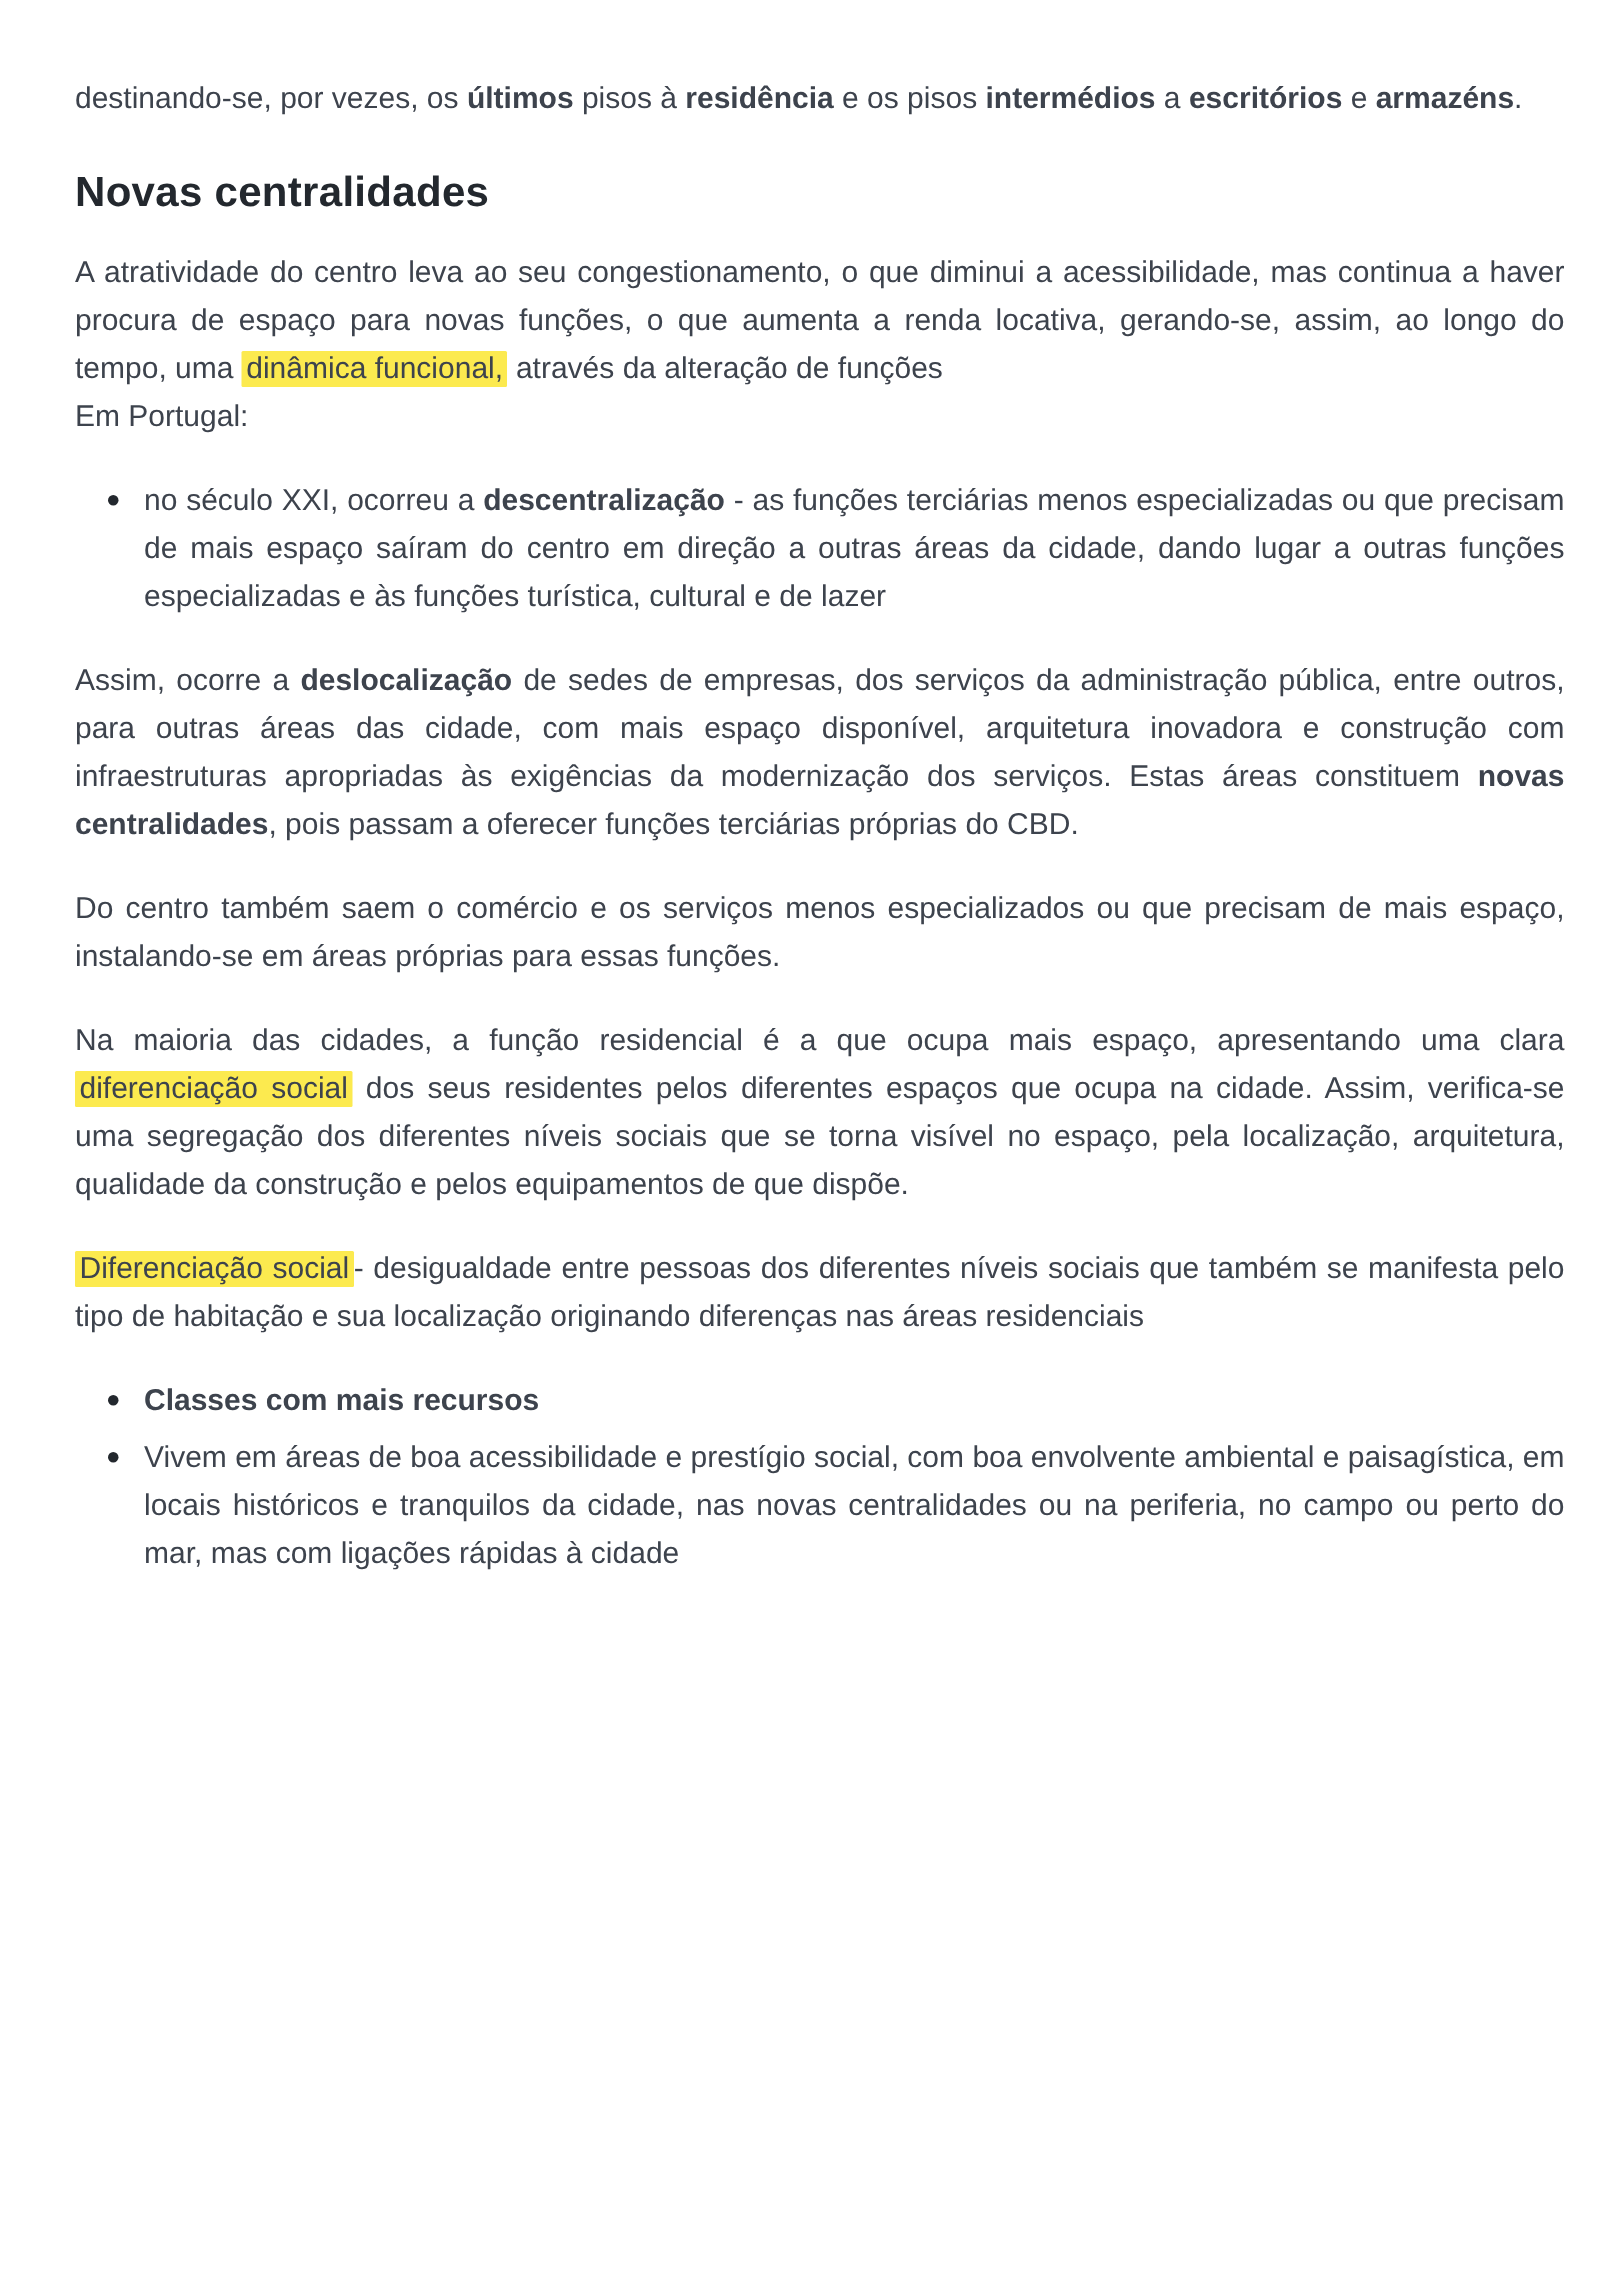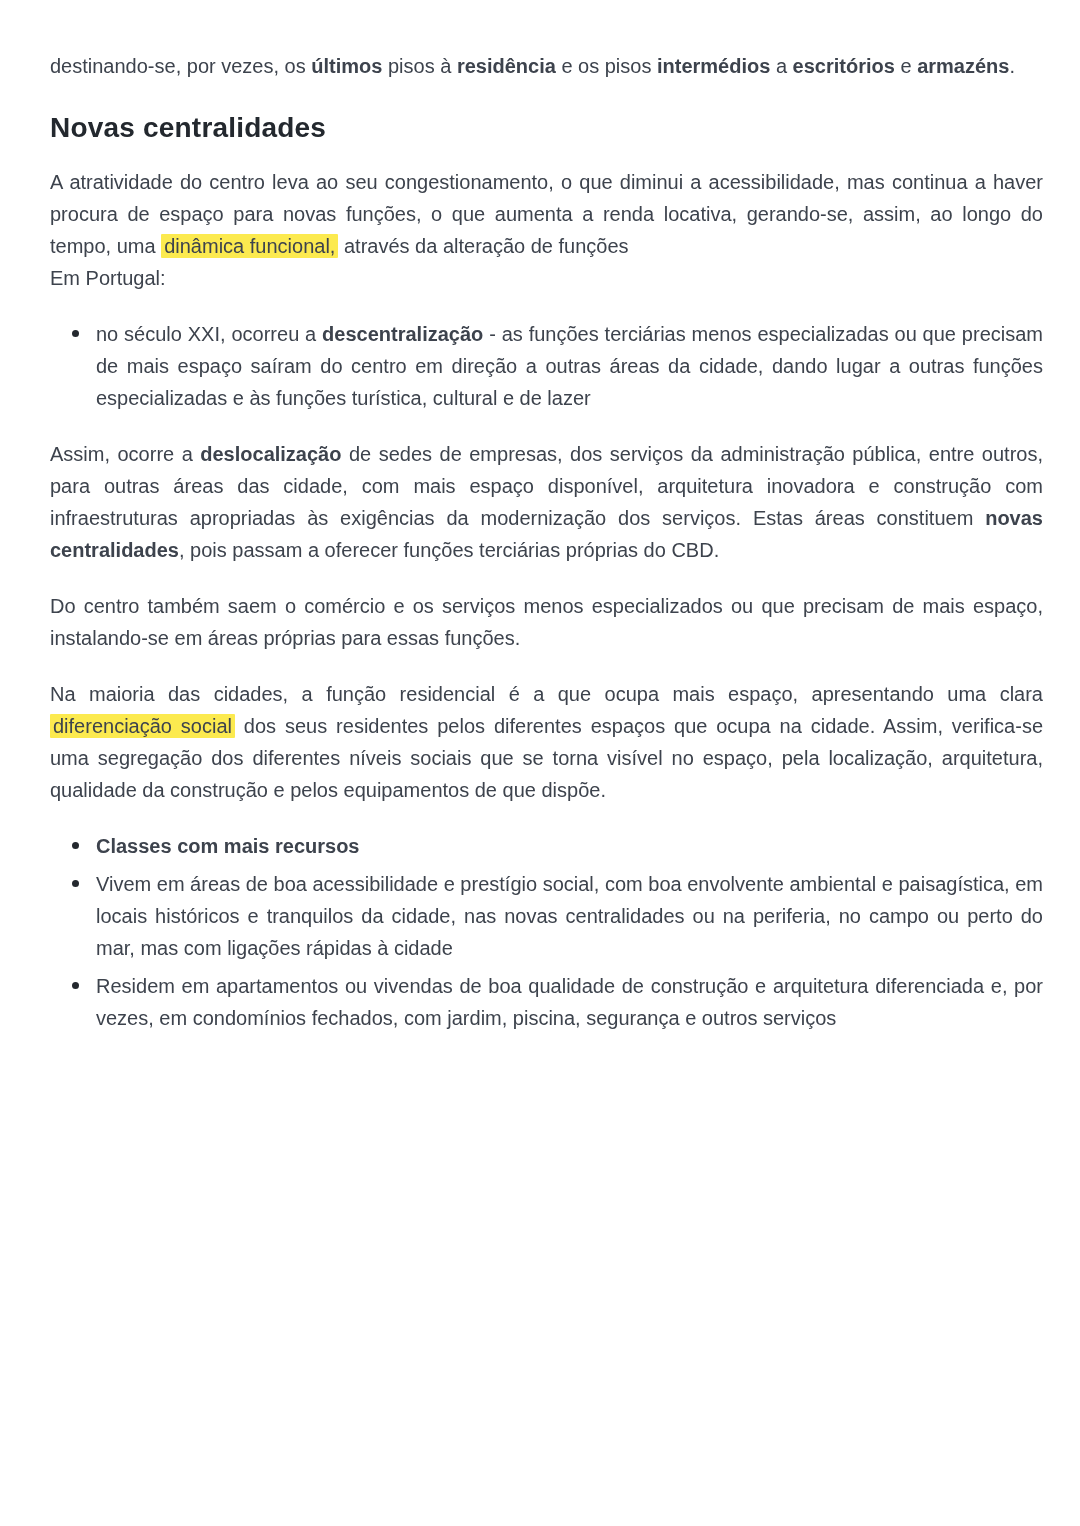--- a/index.html
+++ b/index.html
@@ -85,20 +85,20 @@
     <li><span>no século XXI, ocorreu a </span><span class="bold">descentralização</span><span> - as funções terciárias menos especializadas ou que precisam de mais espaço saíram do centro em direção a outras áreas da cidade, dando lugar a outras funções especializadas e às funções turística, cultural e de lazer</span></li>
   </ul>
 
   <p><span>Assim, ocorre a </span><span class="bold">deslocalização</span><span> de sedes de empresas, dos serviços da administração pública, entre outros, para outras áreas das cidade, com mais espaço disponível, arquitetura inovadora e construção com infraestruturas apropriadas às exigências da modernização dos serviços. Estas áreas constituem </span><span class="bold">novas centralidades</span><span>, pois passam a oferecer funções terciárias próprias do CBD.</span></p>
 
   <p><span>Do centro também saem o comércio e os serviços menos especializados ou que precisam de mais espaço, instalando-se em áreas próprias para essas funções.</span></p>
 
 
   <p><span>Na maioria das cidades, a função residencial é a que ocupa mais espaço, apresentando uma clara </span><span class="hl">diferenciação social</span><span> dos seus residentes pelos diferentes espaços que ocupa na cidade. Assim, verifica-se uma segregação dos diferentes níveis sociais que se torna visível no espaço, pela localização, arquitetura, qualidade da construção e pelos equipamentos de que dispõe.</span></p>
 
+  <p><span class="hl">Diferenciação social</span><span>- desigualdade entre pessoas dos diferentes níveis sociais que também se manifesta pelo tipo de habitação e sua localização originando diferenças nas áreas residenciais</span></p>
 
   <ul>
     <li><span class="bold">Classes com mais recursos</span></li>
     <li><span>Vivem em áreas de boa acessibilidade e prestígio social, com boa envolvente ambiental e paisagística, em locais históricos e tranquilos da cidade, nas novas centralidades ou na periferia, no campo ou perto do mar, mas com ligações rápidas à cidade</span></li>
-    <li><span>Residem em apartamentos ou vivendas de boa qualidade de construção e arquitetura diferenciada e, por vezes, em condomínios fechados, com jardim, piscina, segurança e outros serviços</span></li>
   </ul>
 
 </div>
 
 </body></html>

